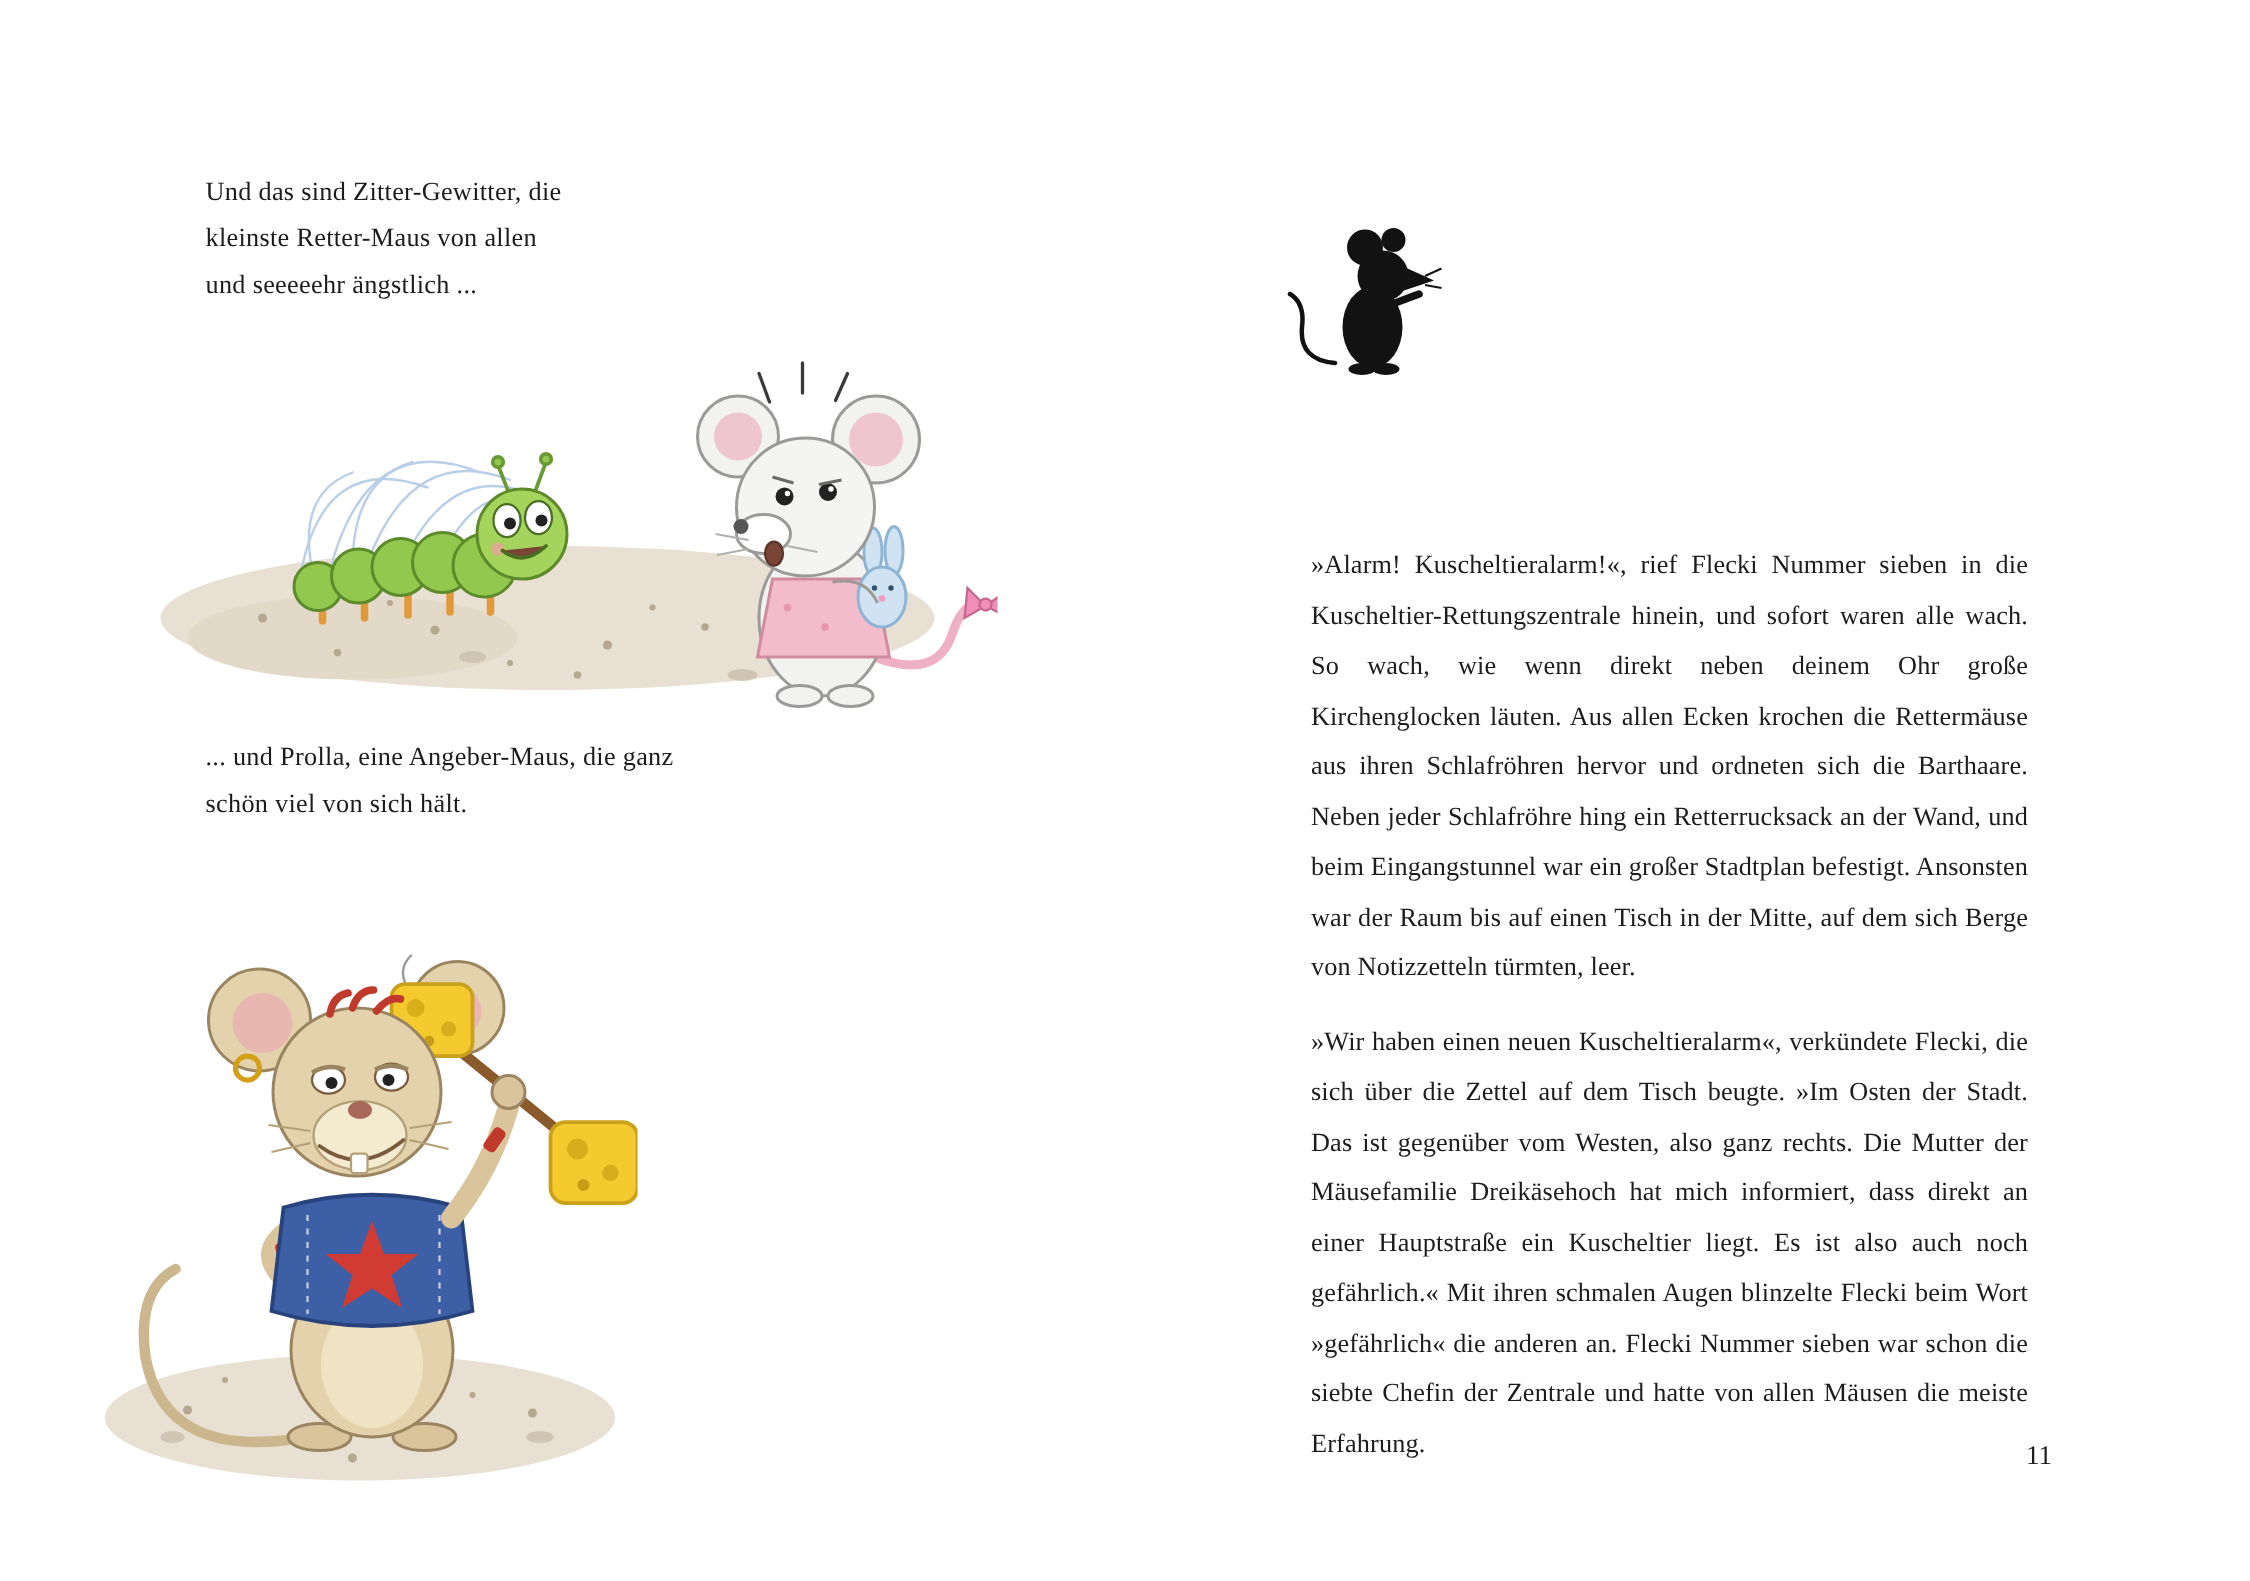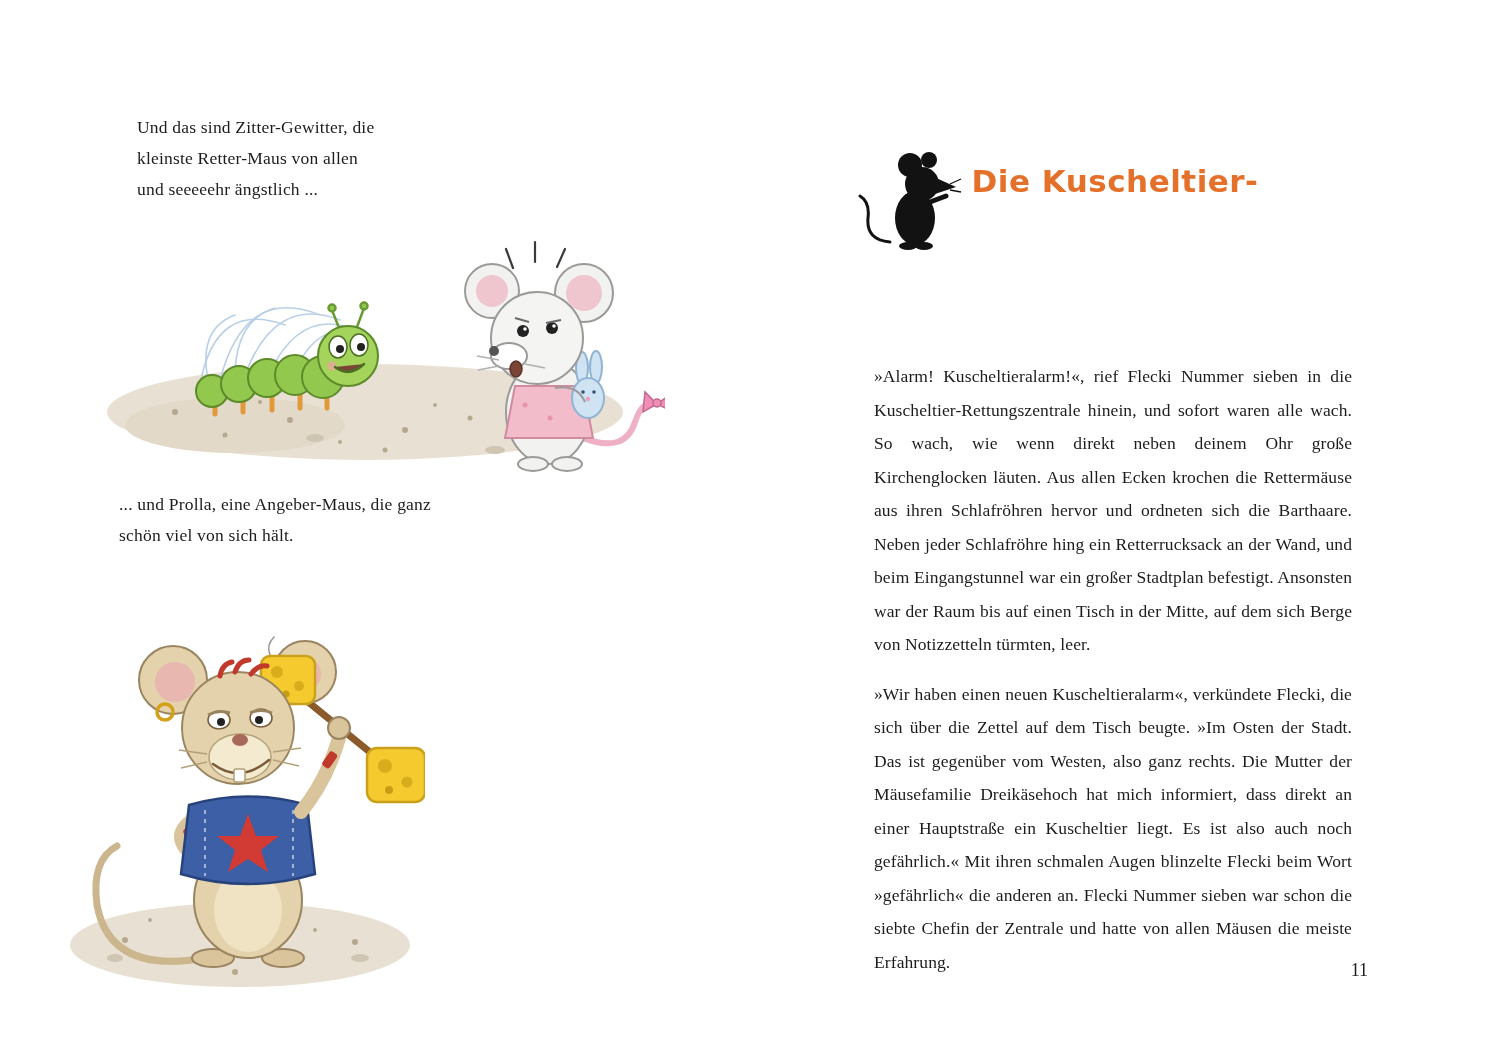--- a/index.html
+++ b/index.html
@@ -12,21 +12,21 @@
     color:#1c1c1c;
   }
   .caption{
     position:absolute;
     font-size:17.5px;
     line-height:31px;
     white-space:pre-line;
     letter-spacing:.2px;
   }
   .caption-top{left:137px;top:112px;width:330px;}
-  .caption-middle{left:119px;top:489px;width:400px;}
+  .caption-middle{left:137px;top:489px;width:400px;}
   .caption-bottom{left:390px;top:747px;width:280px;}
   .illustration{position:absolute;}
   .scene1{left:85px;top:150px;}
   .scene2{left:55px;top:560px;}
   .chapter-head{
     position:absolute;left:955px;top:156px;width:320px;
     text-align:center;
     font-family:"DejaVu Sans", sans-serif;
     font-weight:bold;
     font-size:31px;
@@ -302,21 +302,20 @@
     <circle cx="52" cy="19" r="12" fill="#121212"></circle>
     <circle cx="71" cy="14" r="8" fill="#121212"></circle>
     <line x1="72" y1="56" x2="88" y2="50" stroke="#121212" stroke-width="5" stroke-linecap="round"></line>
     <g stroke="#121212" stroke-width="1.3">
       <line x1="92" y1="38" x2="103" y2="33"></line>
       <line x1="92" y1="44" x2="103" y2="46"></line>
     </g>
   </svg>
 
   <div class="chapter-head">
-    <div>Die Kuscheltier-</div>
   </div>
 
   <div class="body-text">
     <p>»Alarm! Kuscheltieralarm!«, rief Flecki Nummer sieben in die Kuscheltier-Rettungszentrale hinein, und sofort waren alle wach. So wach, wie wenn direkt neben deinem Ohr große Kirchenglocken läuten. Aus allen Ecken krochen die Rettermäuse aus ihren Schlafröhren hervor und ordneten sich die Barthaare. Neben jeder Schlafröhre hing ein Retterrucksack an der Wand, und beim Eingangstunnel war ein großer Stadtplan befestigt. Ansonsten war der Raum bis auf einen Tisch in der Mitte, auf dem sich Berge von Notizzetteln türmten, leer.</p>
     <p>»Wir haben einen neuen Kuscheltieralarm«, verkündete Flecki, die sich über die Zettel auf dem Tisch beugte. »Im Osten der Stadt. Das ist gegenüber vom Westen, also ganz rechts. Die Mutter der Mäusefamilie Dreikäsehoch hat mich informiert, dass direkt an einer Hauptstraße ein Kuscheltier liegt. Es ist also auch noch gefährlich.« Mit ihren schmalen Augen blinzelte Flecki beim Wort »gefährlich« die anderen an. Flecki Nummer sieben war schon die siebte Chefin der Zentrale und hatte von allen Mäusen die meiste Erfahrung.</p>
   </div>
 
   <div class="page-number">11</div>
 
 </div>

